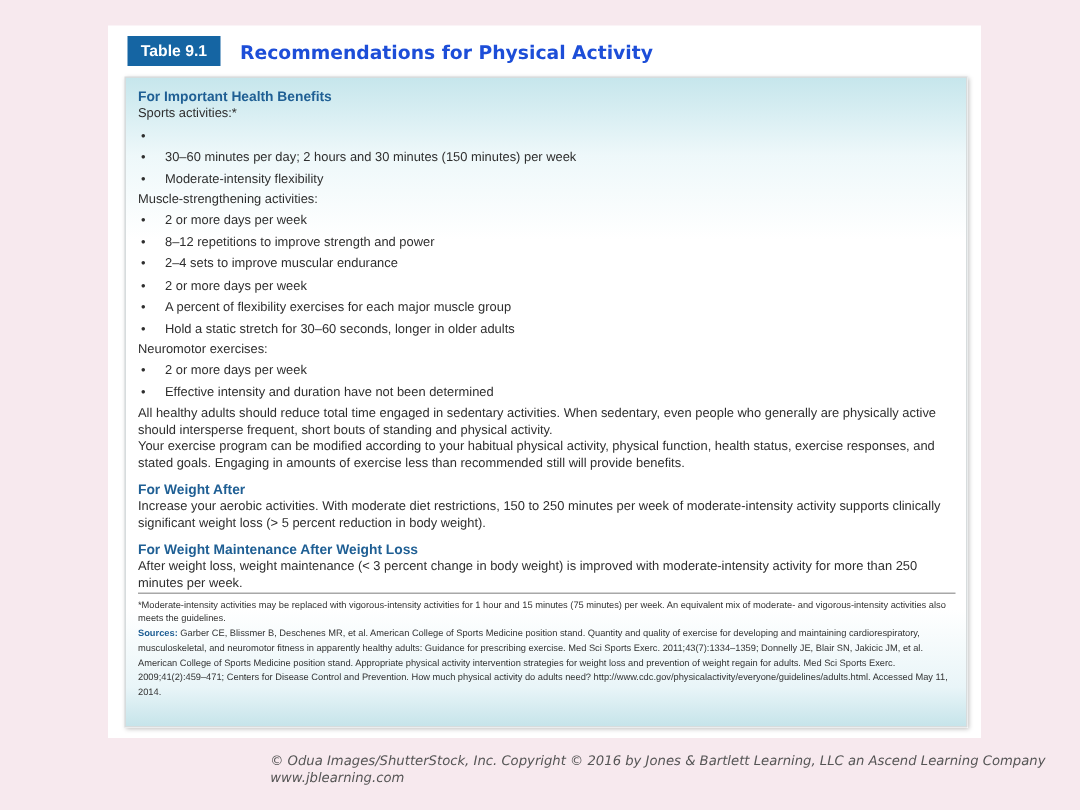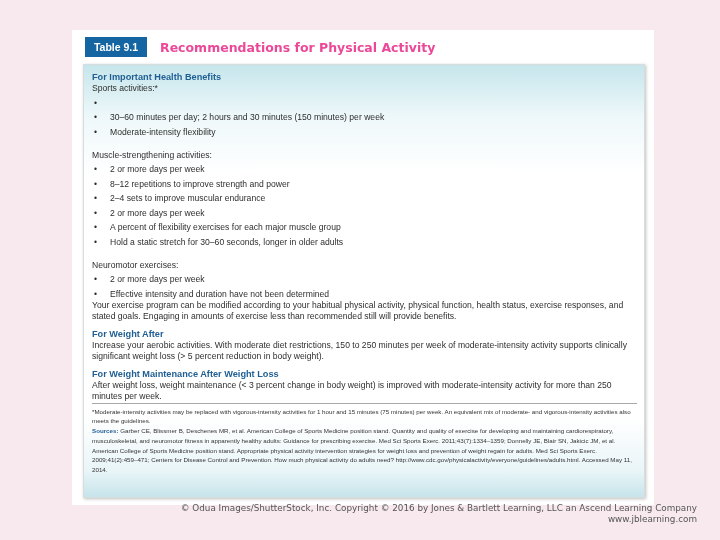--- a/index.html
+++ b/index.html
@@ -2,57 +2,57 @@
 <html><head>
 <meta charset="utf-8">
 <style>
   html, body { margin: 0; padding: 0; }
   body {
     width: 720px; height: 540px; overflow: hidden; position: relative;
     background: #f7e9ee;
     font-family: "DejaVu Sans", sans-serif;
   }
   .card {
-    position: absolute; left: 72px; top: 30px; width: 582px; height: 475px;
+    position: absolute; left: 72px; top: 17px; width: 582px; height: 475px;
     background: #ffffff;
   }
   .header { position: absolute; left: 13px; top: 7px; height: 20px; display: flex; align-items: center; }
   .table-badge {
     background: #1565a3; color: #fff; font-weight: bold; font-size: 10.5px;
     height: 20px; line-height: 20px; width: 62px; text-align: center;
     font-family: "Liberation Sans", sans-serif;
   }
   .table-title {
-    margin-left: 13px; font-weight: bold; font-size: 12.5px; color: #ec4899;
+    margin-left: 13px; font-weight: bold; font-size: 12.5px; color: #1d4ed8;
     font-family: "DejaVu Sans", sans-serif;
   }
   .panel {
     position: absolute; left: 11px; top: 34px; width: 560px; height: 432px;
     background: linear-gradient(to bottom, #c6e6ec 0%, #eef8fa 12%, #ffffff 25%, #ffffff 82%, #e9f5f8 94%, #c6e4ea 100%);
     border: 1px solid #d7dcdd;
     box-shadow: 1px 1px 3px rgba(0,0,0,0.25);
   }
   .content {
     position: absolute; left: 8px; top: 7px; width: 545px;
     font-family: "Liberation Sans", sans-serif; font-size: 8.6px; color: #2e2e2e;
   }
   .sec-title { color: #1f5f94; font-weight: bold; font-size: 9.2px; line-height: 11px; }
   .sub { line-height: 11px; }
   .bullet { display: flex; line-height: 11px; margin-top: 3.5px; }
   .bullet .dot { width: 16px; padding-left: 2px; flex: none; }
-  .sub-after { margin-top: 12px; }
+  .sub-after { margin-top: 2px; }
   .para { line-height: 11px; }
   .para-block { margin-top: 3px; }
   .gap { margin-top: 7px; }
   .rule { border-top: 1px solid #a8a8a8; margin-top: 1px; margin-bottom: 3px; width: 545px; }
   .foot { font-size: 6.2px; line-height: 9.8px; color: #333; font-family: "Liberation Sans", sans-serif; }
   .foot b { color: #1f5f94; }
   .credit {
-    position: absolute; right: 23px; top: 503px; text-align: right;
-    font-family: "DejaVu Sans", sans-serif; font-size: 8.8px; color: #555; line-height: 11px;
+    position: absolute; right: 23px; top: 503px; text-align: left;
+    font-family: "DejaVu Sans", sans-serif; font-size: 8.8px; color: #555; line-height: 11px; font-style: italic;
   }
 </style>
 </head>
 <body>
 
 <div class="card">
   <div class="header">
     <div class="table-badge">Table 9.1</div>
     <div class="table-title">Recommendations for Physical Activity</div>
   </div>
@@ -105,20 +105,21 @@
       <div class="sub sub-after">Neuromotor exercises:</div>
       <div class="bullet">
           <span class="dot">•</span>
           <span>2 or more days per week</span>
         </div>
       <div class="bullet">
           <span class="dot">•</span>
           <span>Effective intensity and duration have not been determined</span>
         </div>
 
+      <div class="para para-block">All healthy adults should reduce total time engaged in sedentary activities. When sedentary, even people who generally are physically active should intersperse frequent, short bouts of standing and physical activity.</div>
       <div class="para">Your exercise program can be modified according to your habitual physical activity, physical function, health status, exercise responses, and stated goals. Engaging in amounts of exercise less than recommended still will provide benefits.</div>
 
       <div class="sec-title gap">For Weight After</div>
       <div class="para">Increase your aerobic activities. With moderate diet restrictions, 150 to 250 minutes per week of moderate-intensity activity supports clinically significant weight loss (&gt; 5 percent reduction in body weight).</div>
 
       <div class="sec-title gap">For Weight Maintenance After Weight Loss</div>
       <div class="para">After weight loss, weight maintenance (&lt; 3 percent change in body weight) is improved with moderate-intensity activity for more than 250 minutes per week.</div>
 
       <div class="rule"></div>
 

